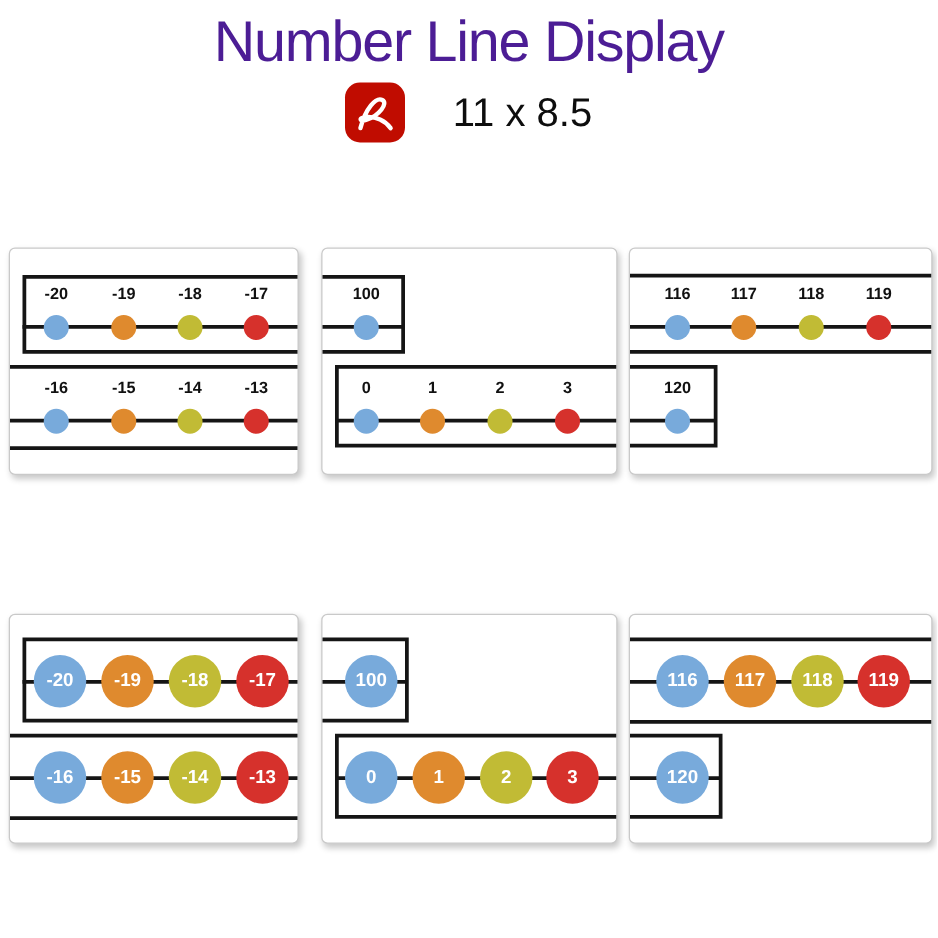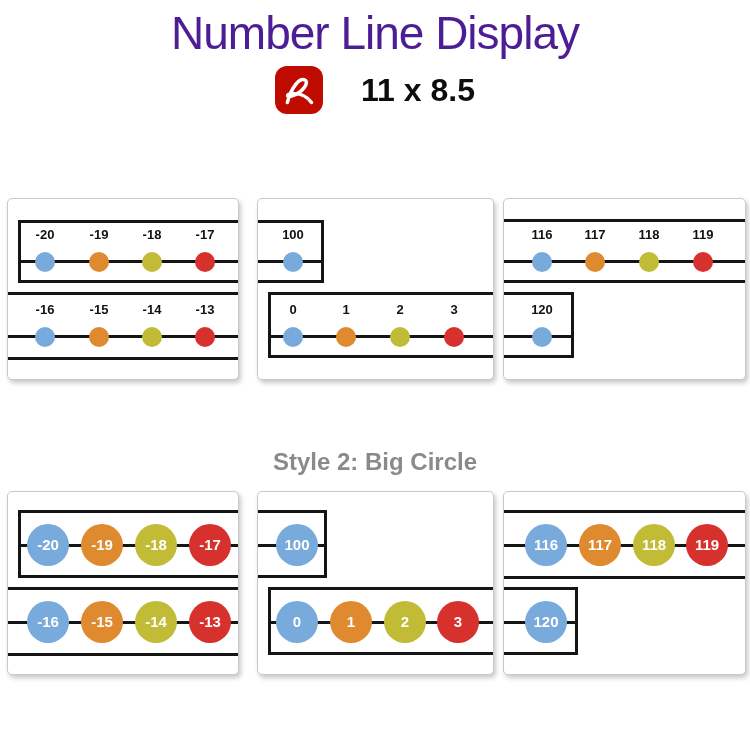--- a/index.html
+++ b/index.html
@@ -6,21 +6,21 @@
   #stage{position:relative;width:750px;height:750px;background:#fff;overflow:hidden;
          font-family:"Liberation Sans","DejaVu Sans",sans-serif;}
 
   
   .title{position:absolute;top:6px;left:0;width:750px;text-align:center;
          font-size:46px;font-weight:normal;letter-spacing:-1px;color:#4c1d95;}
   .subtitle{position:absolute;top:64px;left:0;width:750px;height:52px;
             display:flex;align-items:center;justify-content:center;gap:38px;}
   .pdf-icon{width:48px;height:48px;border-radius:12px;background:var(--pdf_red,#c00c00);
             display:flex;align-items:center;justify-content:center;}
-  .size-label{font-size:32px;font-weight:bold;color:#0d0d0d;}
+  .size-label{font-size:32px;font-weight:normal;color:#0d0d0d;}
 
   
   .sec-h{position:absolute;left:0;width:750px;text-align:center;
          font-size:24px;font-weight:bold;color:var(--heading,#8a8a8a);}
 
   
   .panel{position:absolute;background:#fff;border:1px solid #c9c9c9;border-radius:5px;
          box-shadow:2px 3px 5px rgba(0,0,0,.22);overflow:hidden;}
   .hline{position:absolute;height:3px;background:var(--line,#151515);}
   .nbox{position:absolute;border:3px solid var(--line,#151515);box-sizing:border-box;}
@@ -99,21 +99,20 @@
     <div class="dot s" style="left: 81px; top: 53px; background: rgb(223, 138, 46);"></div>
     <div class="dot s" style="left: 135px; top: 53px; background: rgb(193, 187, 53);"></div>
     <div class="dot s" style="left: 189px; top: 53px; background: rgb(214, 49, 44);"></div>
     <div class="hline" style="left:-12px;right:-12px;top:81px"></div>
     <div class="nbox" style="left:-12px;top:93px;width:82px;height:66px"></div>
     <div class="hline" style="left:-12px;width:80px;top:136px"></div>
     <span class="num" style="left:14px;top:103px">120</span>
     <div class="dot s" style="left: 28px; top: 128px; background: rgb(120, 170, 219);"></div>
   </div>
 
-  <div class="sec-h" style="top:448px">Style 2: Big Circle</div>
 
   <div class="panel" style="left:7px;top:491px;width:230px;height:182px">
     <div class="nbox" style="left:10px;top:18px;right:-12px;height:68px"></div>
     <div class="hline" style="left:10px;right:-12px;top:52px"></div>
     <div class="dot b" style="left: 19px; top: 32px; background: rgb(120, 170, 219);">-20</div>
     <div class="dot b" style="left: 73px; top: 32px; background: rgb(223, 138, 46);">-19</div>
     <div class="dot b" style="left: 127px; top: 32px; background: rgb(193, 187, 53);">-18</div>
     <div class="dot b" style="left: 181px; top: 32px; background: rgb(214, 49, 44);">-17</div>
     <div class="hline" style="left:-12px;right:-12px;top:95px"></div>
     <div class="hline" style="left:-12px;right:-12px;top:129px"></div>

